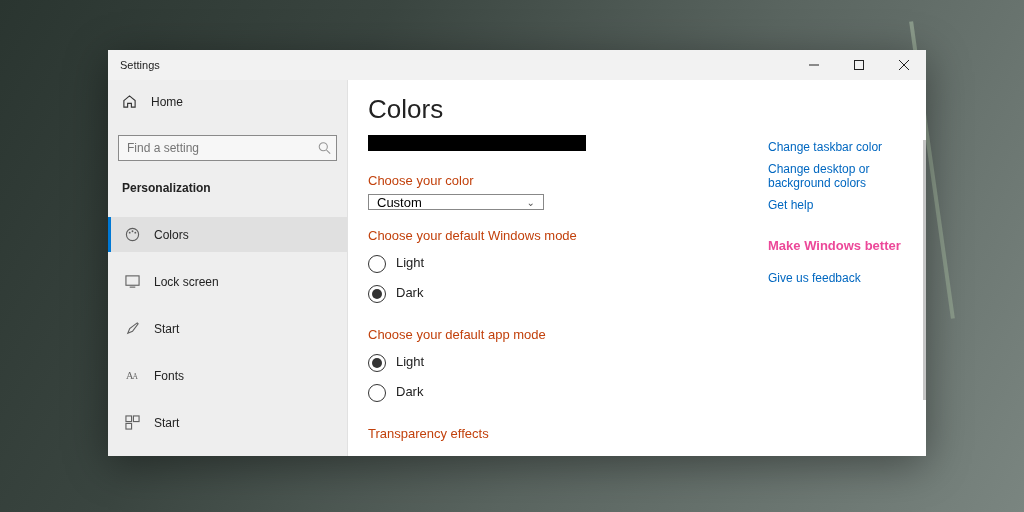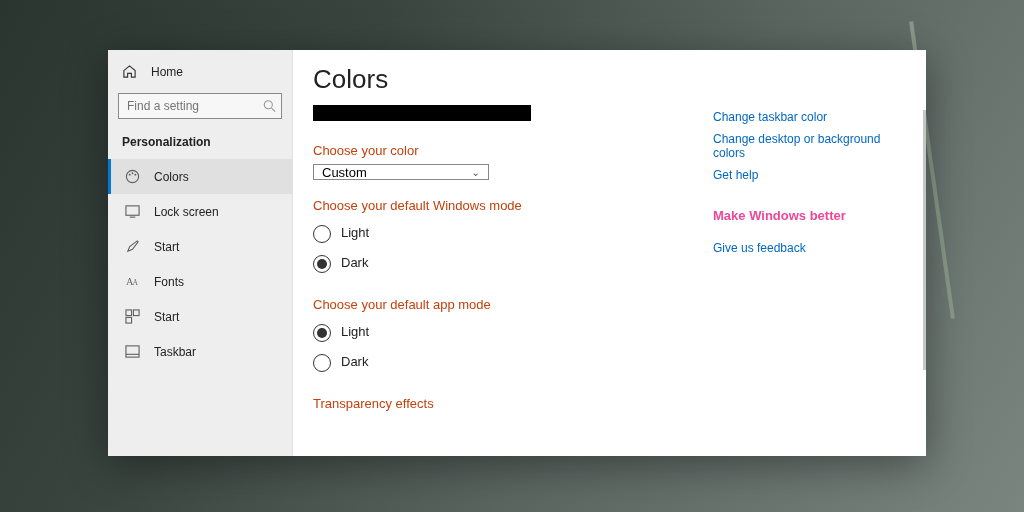--- a/index.html
+++ b/index.html
@@ -42,35 +42,36 @@
 .tb-btn {
   width: 45px; height: 30px;
   display: flex; align-items: center; justify-content: center;
   font-size: 12px; color: #222;
 }
 .tb-btn svg { width: 10px; height: 10px; }
 .window-body {
   display: flex; flex: 1; overflow: hidden;
 }
 .sidebar {
-  width: 185px;
+  width: 240px;
   background: rgba(232,232,232,0.75);
   padding-top: 6px;
   display: flex; flex-direction: column;
   border-right: 1px solid rgba(0,0,0,0.05);
+  gap: 12px;
 }
 .nav-home {
   display: flex; align-items: center; gap: 14px;
   padding: 8px 14px;
   font-size: 12px; color: #222;
   cursor: pointer;
 }
 .nav-home .ico { width: 15px; height: 15px; display:flex; align-items:center; justify-content:center; }
 .search-box {
-  margin: 6px 10px 10px 10px;
+  margin: 6px 10px 2px 10px;
   position: relative;
 }
 .search-box input {
   width: 100%; height: 26px;
   border: 1px solid #8a8a8a;
   background: rgba(255,255,255,0.5);
   padding: 0 26px 0 8px;
   font-size: 12px;
   outline: none;
 }
@@ -159,20 +160,41 @@
 }
 svg { display: block; }
 </style>
 </head>
 <body>
 
 <div class="bg-flowers"></div>
 
 <div class="settings-window">
 
+  <div class="titlebar">
+    <span>Settings</span>
+    <div class="titlebar-controls">
+      <div class="tb-btn">
+        <svg viewBox="0 0 10 10">
+            <line x1="0" y1="5" x2="10" y2="5" stroke="#222" stroke-width="1"></line>
+          </svg>
+      </div>
+      <div class="tb-btn">
+        <svg viewBox="0 0 10 10">
+            <rect x="0.5" y="0.5" width="9" height="9" fill="none" stroke="#222" stroke-width="1"></rect>
+          </svg>
+      </div>
+      <div class="tb-btn">
+        <svg viewBox="0 0 10 10">
+            <line x1="0" y1="0" x2="10" y2="10" stroke="#222" stroke-width="1"></line>
+            <line x1="10" y1="0" x2="0" y2="10" stroke="#222" stroke-width="1"></line>
+          </svg>
+      </div>
+    </div>
+  </div>
 
   <div class="window-body">
 
     <div class="sidebar">
       <div class="nav-home">
         <span class="ico">
           <svg viewBox="0 0 16 16" width="15" height="15">
               <path d="M2 7 L8 2 L14 7 V14 H10 V10 H6 V14 H2 Z" fill="none" stroke="#333" stroke-width="1.2"></path>
             </svg>
         </span>

